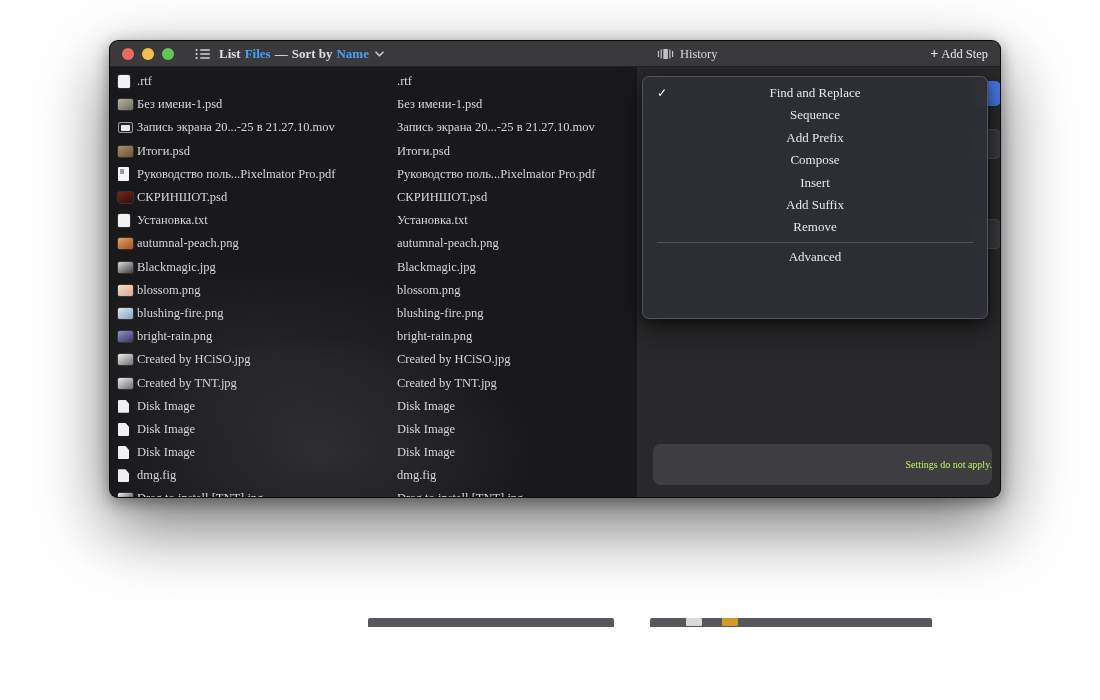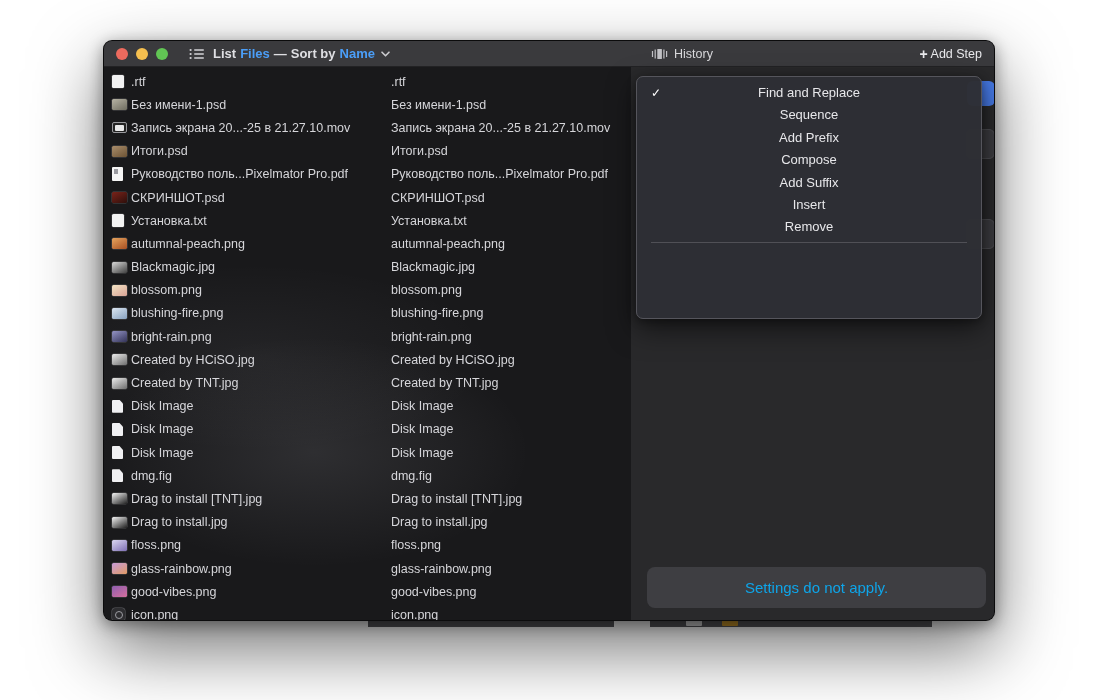--- a/index.html
+++ b/index.html
@@ -24,24 +24,25 @@
   
   .bg-strip { position:absolute; height:9px; top:618px; background:#58585c; border-radius:2px 2px 0 0; }
   .bg-strip.a { left:368px; width:246px; }
   .bg-strip.b { left:650px; width:282px; }
   .bg-speck { position:absolute; top:618px; height:8px; border-radius:1px; }
   .bg-speck.white { left:686px; width:16px; background:#d9d9da; }
   .bg-speck.orange { left:722px; width:16px; background:#d09a2c; }
 
   
   .window {
-    position:absolute; left:103px; top:40px; width:892px; height:581px;
+    position:absolute; left:109px; top:40px; width:892px; height:458px;
     border-radius:9px; background:#19191b; overflow:hidden;
     border:1px solid rgba(0,0,0,.55);
     box-shadow:0 28px 70px rgba(0,0,0,.55), 0 4px 16px rgba(0,0,0,.4), inset 0 0 0 1px rgba(255,255,255,.04);
+    font-family:Liberation Serif, serif;
   }
 
   
   .titlebar {
     position:absolute; left:0; top:0; right:0; height:26px;
     background:#3a3a3d; border-bottom:1px solid rgba(0,0,0,.4);
     display:flex; align-items:center; font-size:13px; color:#dfdfe3;
   }
   .lights { display:flex; gap:8px; margin-left:12px; }
   .light { width:12px; height:12px; border-radius:50%; }
@@ -98,22 +99,22 @@
   }
   .mi { position:relative; height:22.4px; line-height:22.4px; text-align:center;
         font-size:13px; color:#e7e7ea; cursor:default; }
   .mi .check { position:absolute; left:14px; font-size:12px; color:#ffffff; }
   .msep { height:1px; background:#505056; margin:3px 14px; }
 
   
   .note {
     position:absolute; left:16px; bottom:12px; width:339px; height:41px;
     background:#3e3e42; border-radius:8px;
-    display:flex; align-items:center; justify-content:center;
-    font-size:15px; color:#0ea5e9;
+    display:flex; align-items:center; justify-content:flex-end;
+    font-size:10px; color:#bef264;
   }
 
   svg { display:block; }
 </style>
 </head>
 <body>
 
 <div class="desktop"></div>
 
 <div class="bg-strip a"></div>
@@ -322,23 +323,26 @@
     <div class="peek blue"></div>
     <div class="peek g1"></div>
     <div class="peek g2"></div>
 
     <div class="menu" id="stepmenu">
 
       <div class="mi"><span class="check">✓</span><span>Find and Replace</span></div>
         <div class="mi"><span>Sequence</span></div>
         <div class="mi"><span>Add Prefix</span></div>
         <div class="mi"><span>Compose</span></div>
+        <div class="mi"><span>Insert</span></div>
         <div class="mi"><span>Add Suffix</span></div>
-        <div class="mi"><span>Insert</span></div>
         <div class="mi"><span>Remove</span></div>
         <div class="msep" id="menusep"></div>
+      <div class="mi">
+        <span>Advanced</span>
+      </div>
     </div>
 
     <div class="note">
       <span>Settings do not apply.</span>
     </div>
   </div>
 </div>
 
 </body></html>

